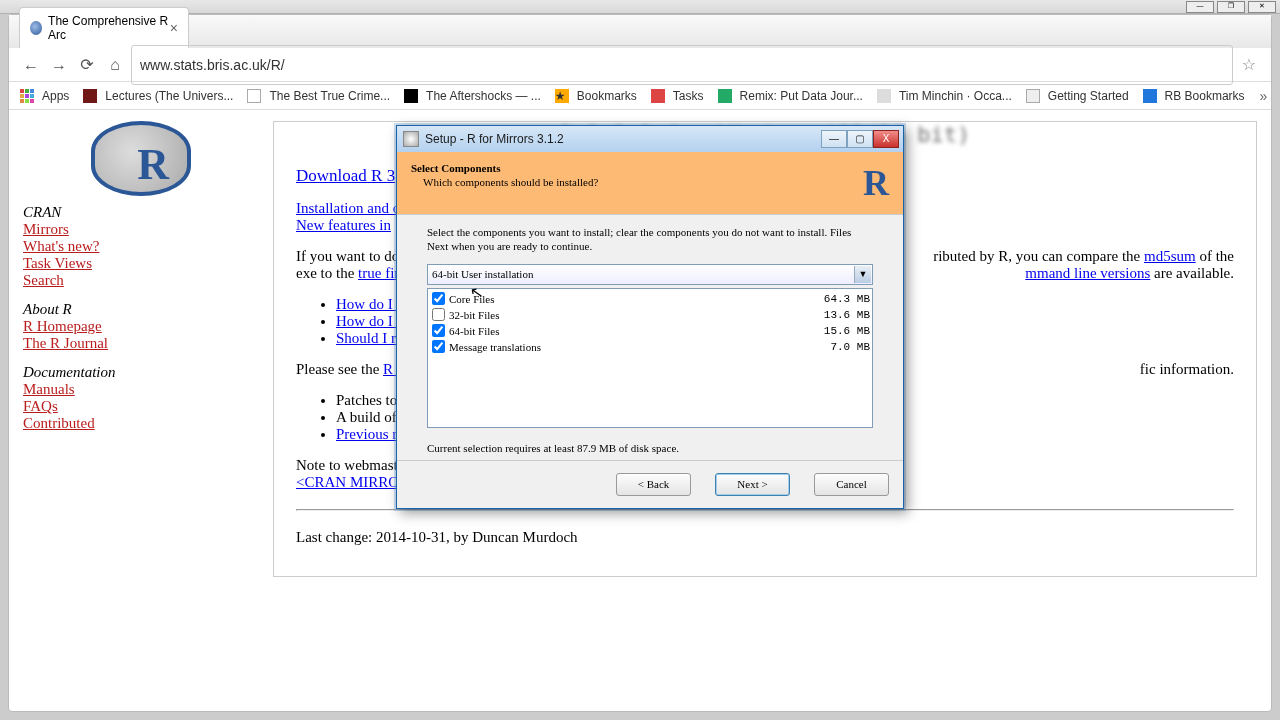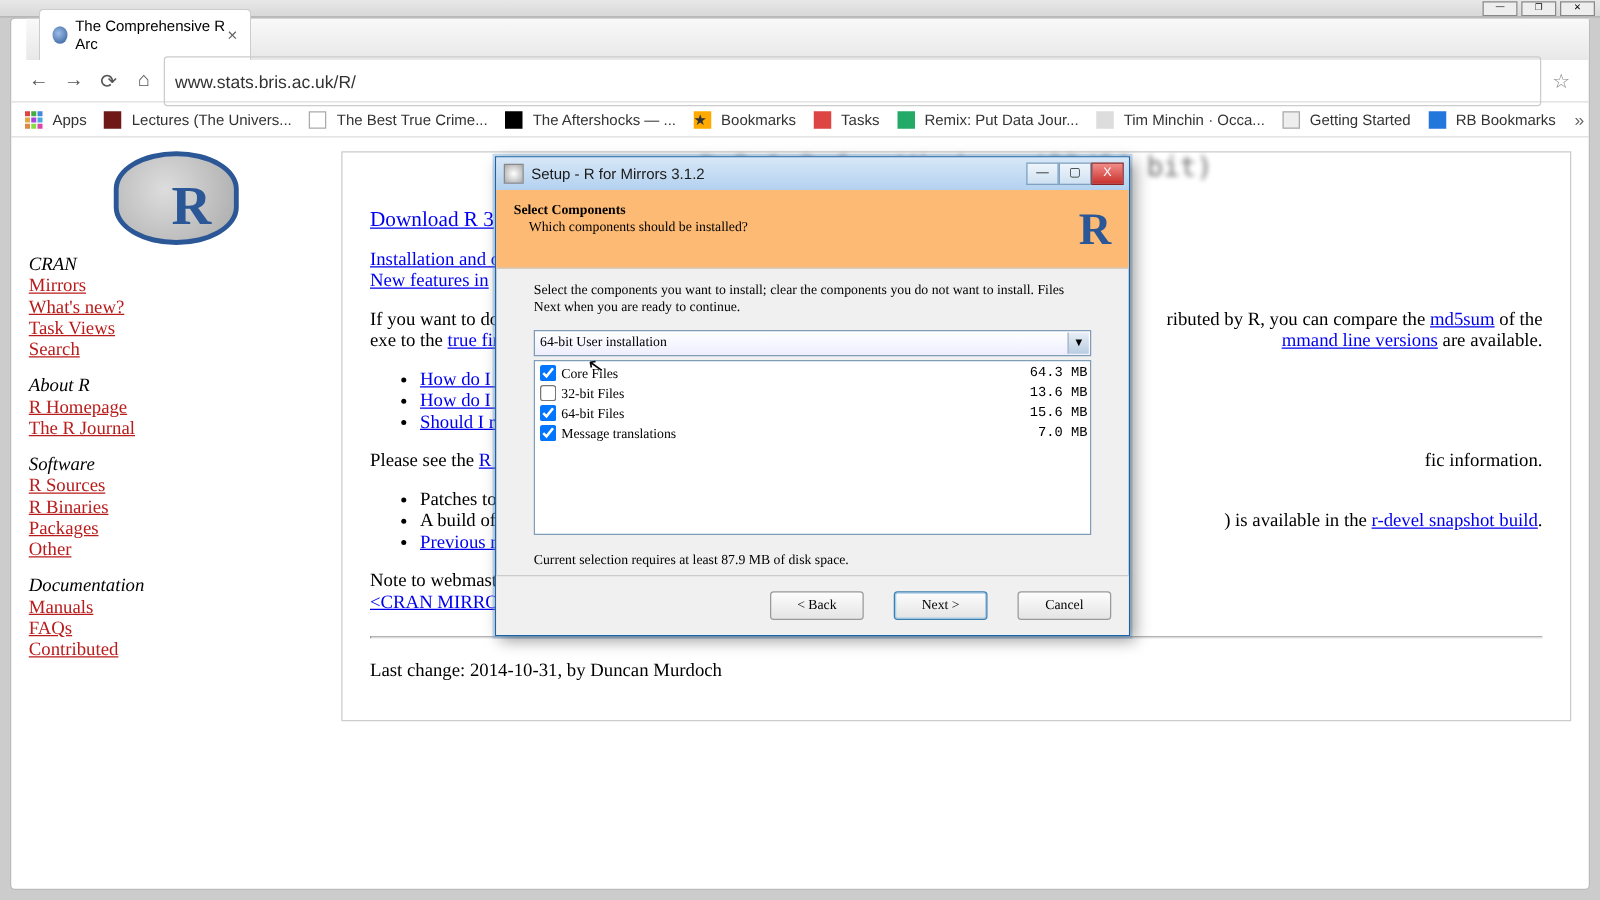--- a/index.html
+++ b/index.html
@@ -2,21 +2,21 @@
 <html><head>
 <meta charset="utf-8">
 <style>
 * { box-sizing: border-box; margin: 0; padding: 0; }
 body { font-family: Tahoma, Arial, sans-serif; font-size: 11px; overflow: hidden; width: 1280px; height: 720px; background: #ccc; position: relative; }
 
 .window-chrome { position: absolute; top: 0; left: 0; right: 0; height: 14px; background: linear-gradient(#e8e8e8, #d8d8d8); border-bottom: 1px solid #b0b0b0; display: flex; justify-content: flex-end; padding: 1px 4px; }
 .window-chrome .sysbtn { width: 28px; height: 12px; border: 1px solid #888; margin-left: 3px; background: #eee; font-size: 7px; text-align: center; }
 
 .browser { position: absolute; top: 14px; left: 8px; right: 8px; bottom: 8px; background: #fff; border: 1px solid #bbb; border-radius: 4px; }
-.tabs-bar { height: 33px; background: linear-gradient(#f9f9f9,#e8e8e8); display: flex; align-items: flex-end; padding: 0 6px; margin-left: 12px; }
+.tabs-bar { height: 33px; background: linear-gradient(#f9f9f9,#e8e8e8); display: flex; align-items: flex-end; padding: 0 6px; }
 .tab { background: #fff; border: 1px solid #ccc; border-bottom: none; border-radius: 4px 4px 0 0; padding: 6px 10px; display: flex; align-items: center; font-size: 12px; width: 170px; margin-left: 4px; }
 .tab .favicon { width: 14px; height: 14px; border-radius:50%; background: radial-gradient(circle at 40% 40%, #9dbde8, #2b5797); margin-right: 6px; }
 .tab .close { margin-left: auto; font-size: 14px; color:#666; }
 
 .nav-bar { height: 34px; display: flex; align-items: center; padding: 0 10px; border-bottom: 1px solid #ddd; gap: 4px; }
 .nav-bar .navbtn { width: 24px; height: 24px; display:flex;align-items:center;justify-content:center; color:#555; font-size:16px; border-radius:3px; }
 .address { flex:1; height: 40px; border:1px solid #ccc; border-radius:3px; padding:0 8px; display:flex; align-items:center; font-size:14px; color:#333; }
 .star { width:24px; text-align:center; font-size:16px; color:#888; }
 
 .bookmarks-bar { height:28px; display:flex; align-items:center; padding:0 8px; border-bottom:1px solid #ddd; gap:8px; font-size:12px; color:#333; }
@@ -156,26 +156,20 @@
         <div class="rlogo"></div>
         <div class="side-group"><span>CRAN</span>
           <a>Mirrors</a>
           <a>What's new?</a>
           <a>Task Views</a>
           <a>Search</a>
         </div>
         <div class="side-group"><span>About R</span>
           <a>R Homepage</a>
           <a>The R Journal</a>
-        </div>
-        <div class="side-group"><span>Software</span>
-          <a>R Sources</a>
-          <a>R Binaries</a>
-          <a>Packages</a>
-          <a>Other</a>
         </div>
         <div class="side-group"><span>Documentation</span>
           <a>Manuals</a>
           <a>FAQs</a>
           <a>Contributed</a>
         </div>
       </div>
       <div class="content" style="position:relative;">
         <div class="big blurred">R-3.1.2 for Windows (32/64 bit)</div>
         <p style="margin-top:28px;font-size:17px;"><a>Download R 3</a></p>
@@ -188,21 +182,21 @@
         </p>
         <ul>
           <li><a>How do I ins</a></li>
           <li><a>How do I upd</a></li>
           <li><a>Should I run 3</a></li>
         </ul>
         <p><span>Please see the </span><a>R FA</a>
         <span style="float:right">fic information.</span></p>
         <ul>
           <li><span>Patches to th</span></li>
-          <li><span>A build of the</span><span style="float:right"><span>) is available in the </span><a>r-devel snapshot build</a>.</span></li>
+          <li><span>A build of the</span></li>
           <li><a>Previous releases</a></li>
         </ul>
         <p><span>Note to webmasters: A stable link which will redirect to the current Windows binary release is</span><br>
         <a>&lt;CRAN MIRROR&gt;/bin/windows/base/release.htm</a>.</p>
         <hr style="margin:18px 0;">
         <p>Last change: 2014-10-31, by Duncan Murdoch</p>
       </div>
     </div>
   </div>
 </div>

